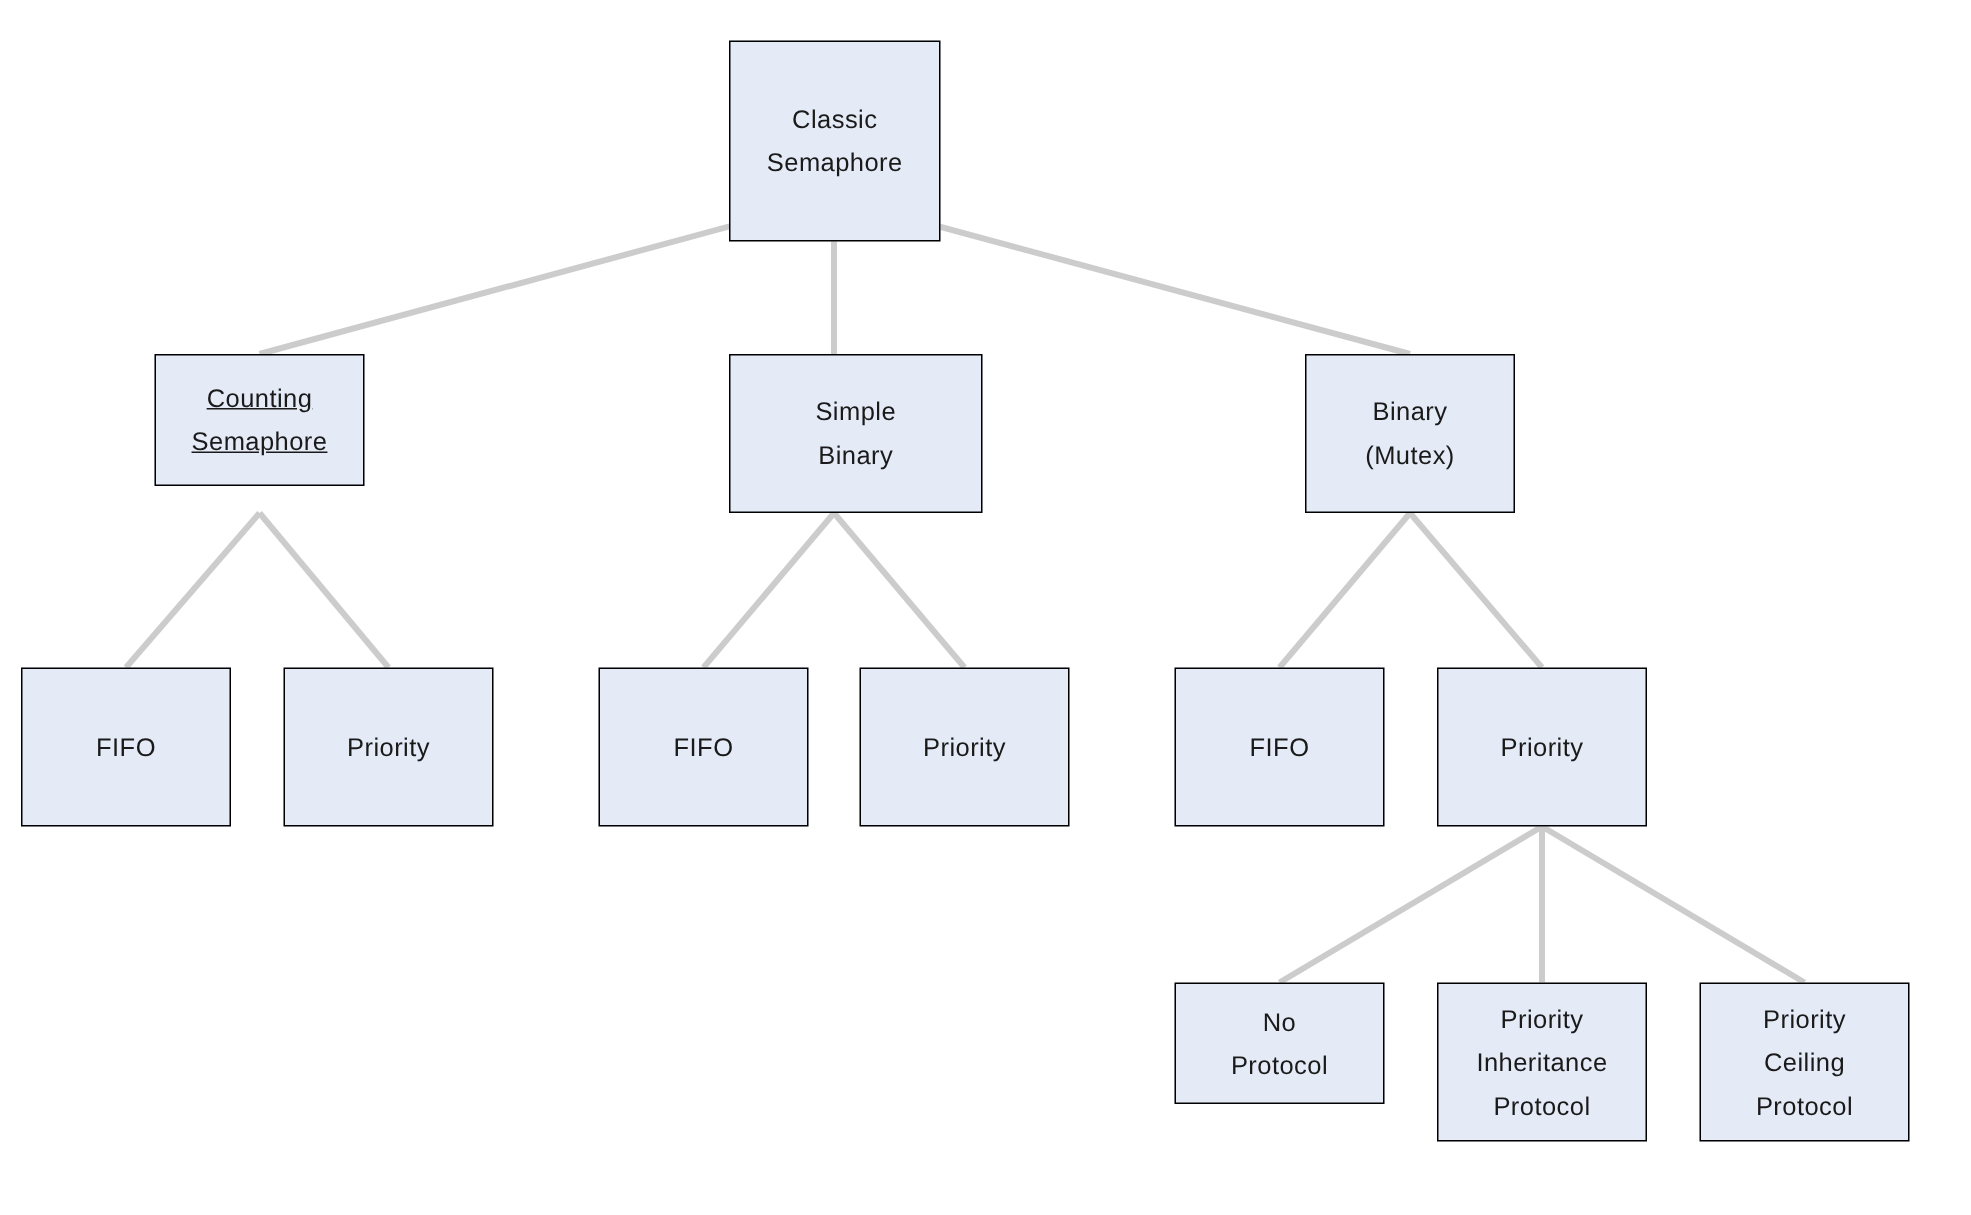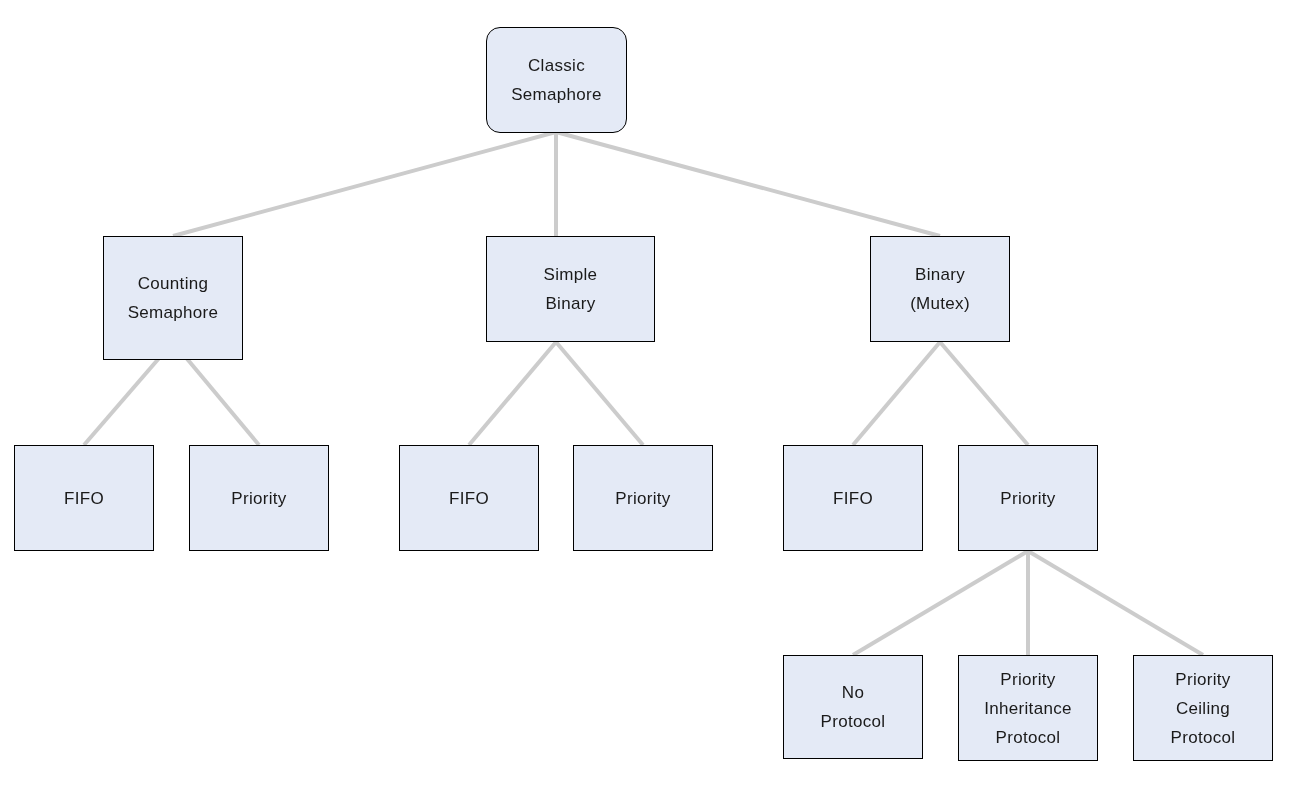--- a/index.html
+++ b/index.html
@@ -43,31 +43,31 @@
     font-size: 17px;
     line-height: 29px;
     letter-spacing: 0.3px;
     text-align: center;
     white-space: pre-line;
     display: flex;
     align-items: center;
     justify-content: center;
   }
   
-  .pos-classic              { left: 486px; top: 27px;  width: 141px; height: 106px; border-radius: 14px; }
-  .pos-counting             { left: 103px; top: 236px; width: 140px; height: 124px; }
+  .pos-classic              { left: 486px; top: 27px;  width: 141px; height: 134px; }
+  .pos-counting             { left: 103px; top: 236px; width: 140px; height: 88px; text-decoration: underline; }
   .pos-simple               { left: 486px; top: 236px; width: 169px; height: 106px; }
   .pos-binary               { left: 870px; top: 236px; width: 140px; height: 106px; }
   .pos-counting-fifo        { left: 14px;  top: 445px; width: 140px; height: 106px; }
   .pos-counting-priority    { left: 189px; top: 445px; width: 140px; height: 106px; }
   .pos-simple-fifo          { left: 399px; top: 445px; width: 140px; height: 106px; }
   .pos-simple-priority      { left: 573px; top: 445px; width: 140px; height: 106px; }
   .pos-binary-fifo          { left: 783px; top: 445px; width: 140px; height: 106px; }
   .pos-binary-priority      { left: 958px; top: 445px; width: 140px; height: 106px; }
-  .pos-no-protocol          { left: 783px; top: 655px; width: 140px; height: 104px; }
+  .pos-no-protocol          { left: 783px; top: 655px; width: 140px; height: 81px; }
   .pos-priority-inheritance { left: 958px; top: 655px; width: 140px; height: 106px; }
   .pos-priority-ceiling     { left: 1133px; top: 655px; width: 140px; height: 106px; }
 </style>
 </head>
 <body>
 
 <div class="canvas">
 
   <svg class="edges-layer" viewBox="0 0 1314 810" xmlns="http://www.w3.org/2000/svg">
     <line class="edge" x1="556" y1="132" x2="173" y2="236"></line>

